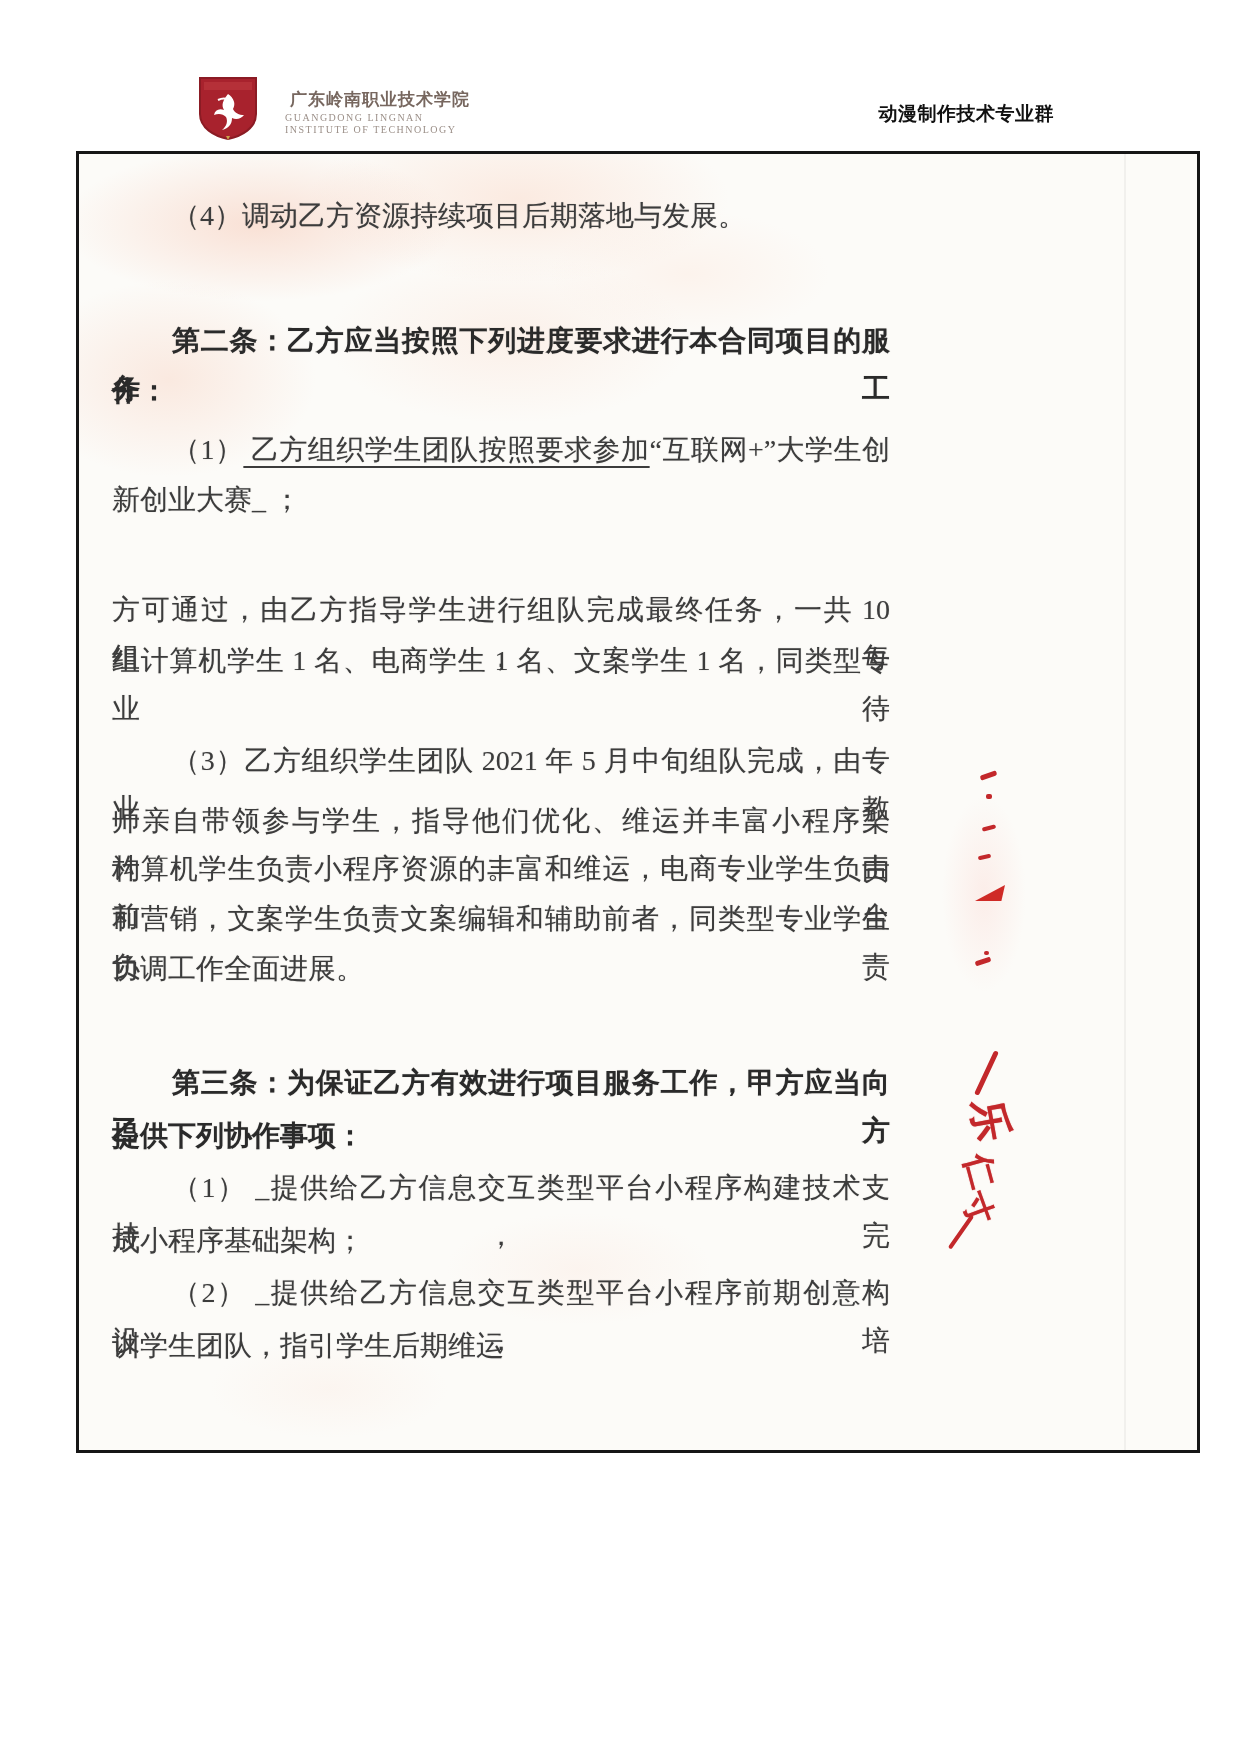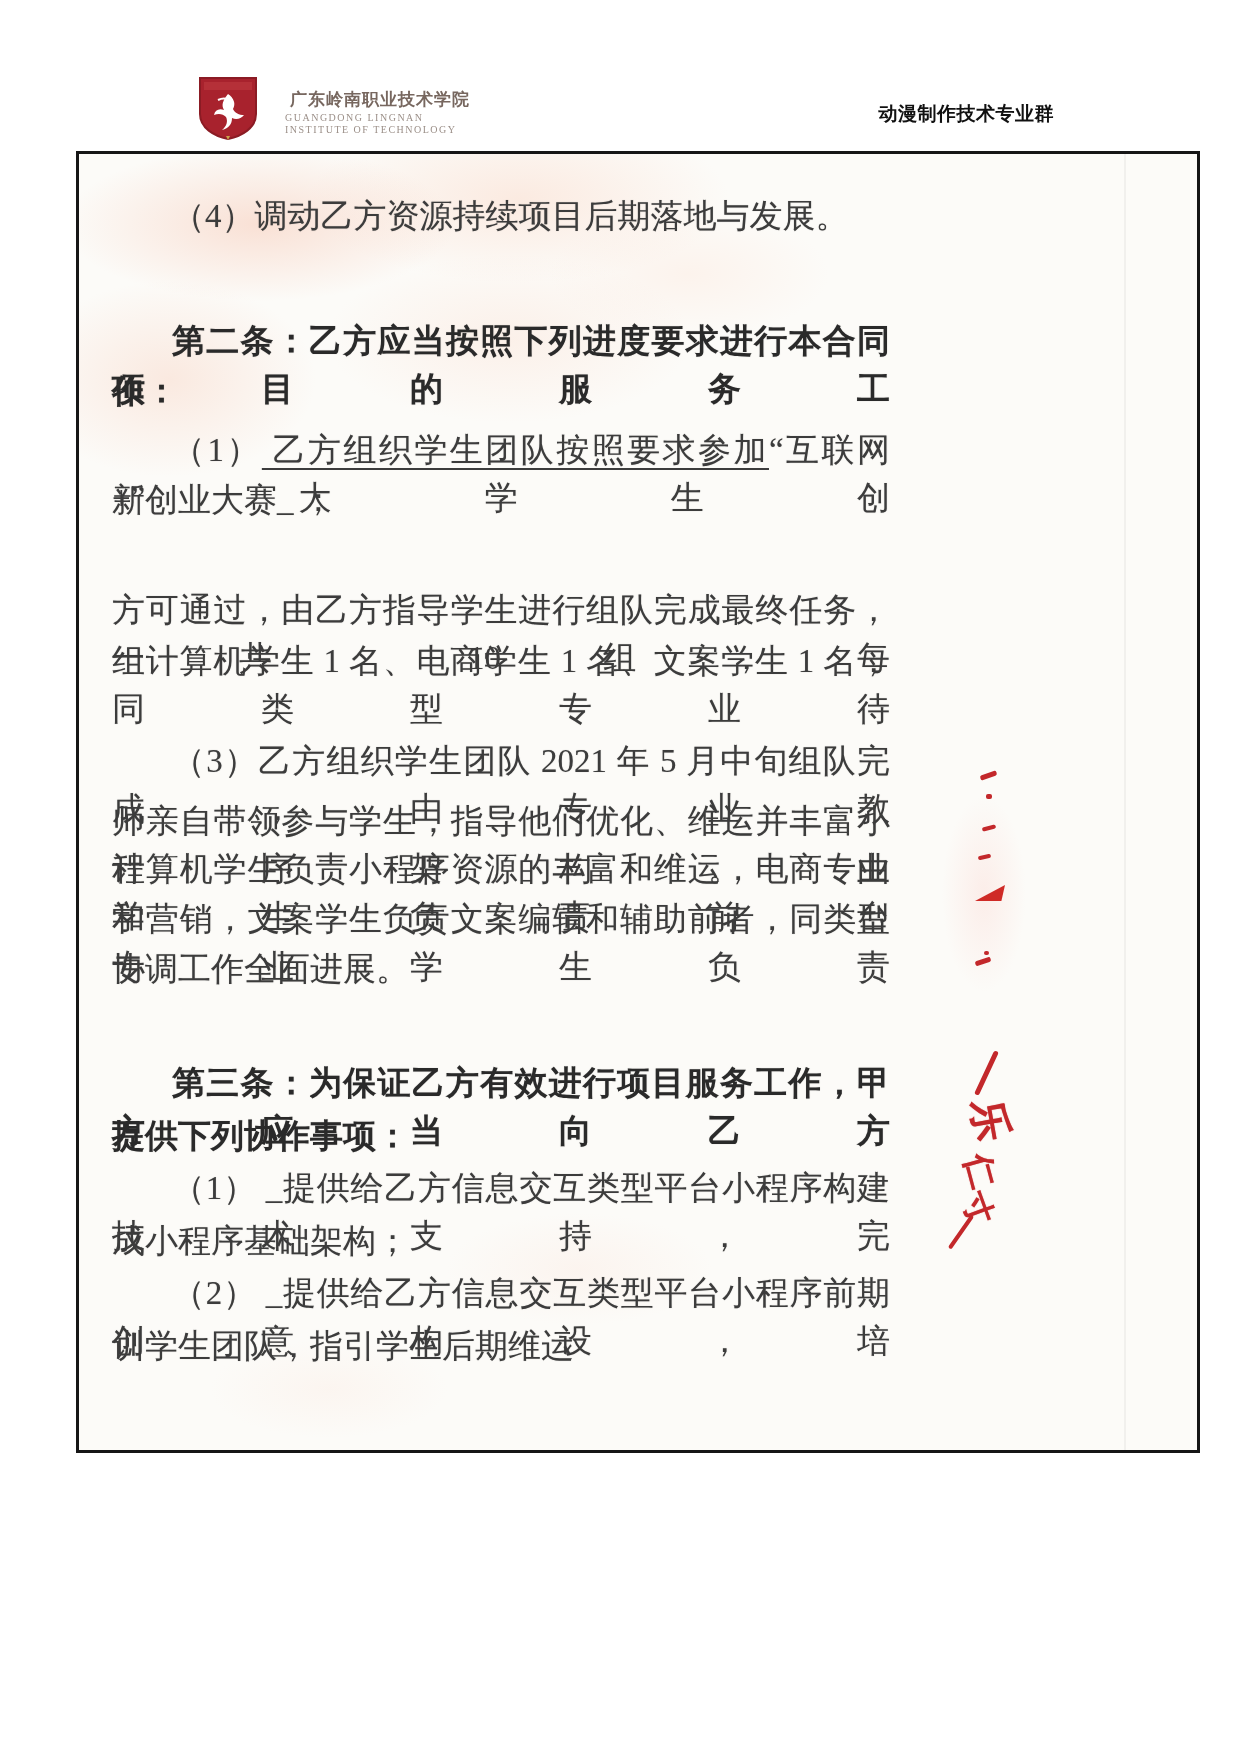--- a/index.html
+++ b/index.html
@@ -25,21 +25,21 @@
           radial-gradient(260px 120px at 430px 185px, rgba(250,220,205,0.35), transparent 70%),
           radial-gradient(200px 90px  at 610px 120px, rgba(252,228,215,0.35), transparent 70%),
           radial-gradient(60px 140px  at 905px 740px, rgba(250,205,198,0.30), transparent 70%),
           radial-gradient(190px 80px  at 500px 1115px,rgba(250,226,214,0.28), transparent 70%),
           radial-gradient(170px 70px  at 250px 1235px,rgba(250,228,216,0.25), transparent 70%),
           #fcfbf8;}
   .scan-edge{position:absolute;left:1045px;top:0;width:2px;height:100%;background:rgba(110,110,110,0.08);}
 
   
   .line{position:absolute;left:33px;width:778px;height:48px;line-height:48px;
-        font-size:33px;color:#3c3c3c;white-space:nowrap;
+        font-size:28px;color:#3c3c3c;white-space:nowrap;
         text-shadow:0 0 1px rgba(60,60,60,0.35);}
   .fill{white-space:normal;text-align:justify;text-align-last:justify;}
   .ind{text-indent:60px;}
   .bold{font-weight:bold;color:#2a2a2a;}
   .uline{text-decoration:underline;text-decoration-thickness:2px;text-underline-offset:7px;}
 
   
   .redmark{position:absolute;background:#c3282b;border-radius:2px;}
   .redchar{position:absolute;color:#c3282b;font-weight:bold;
            font-family:"Liberation Serif",serif;text-shadow:0 0 1px rgba(195,40,43,0.6);}

